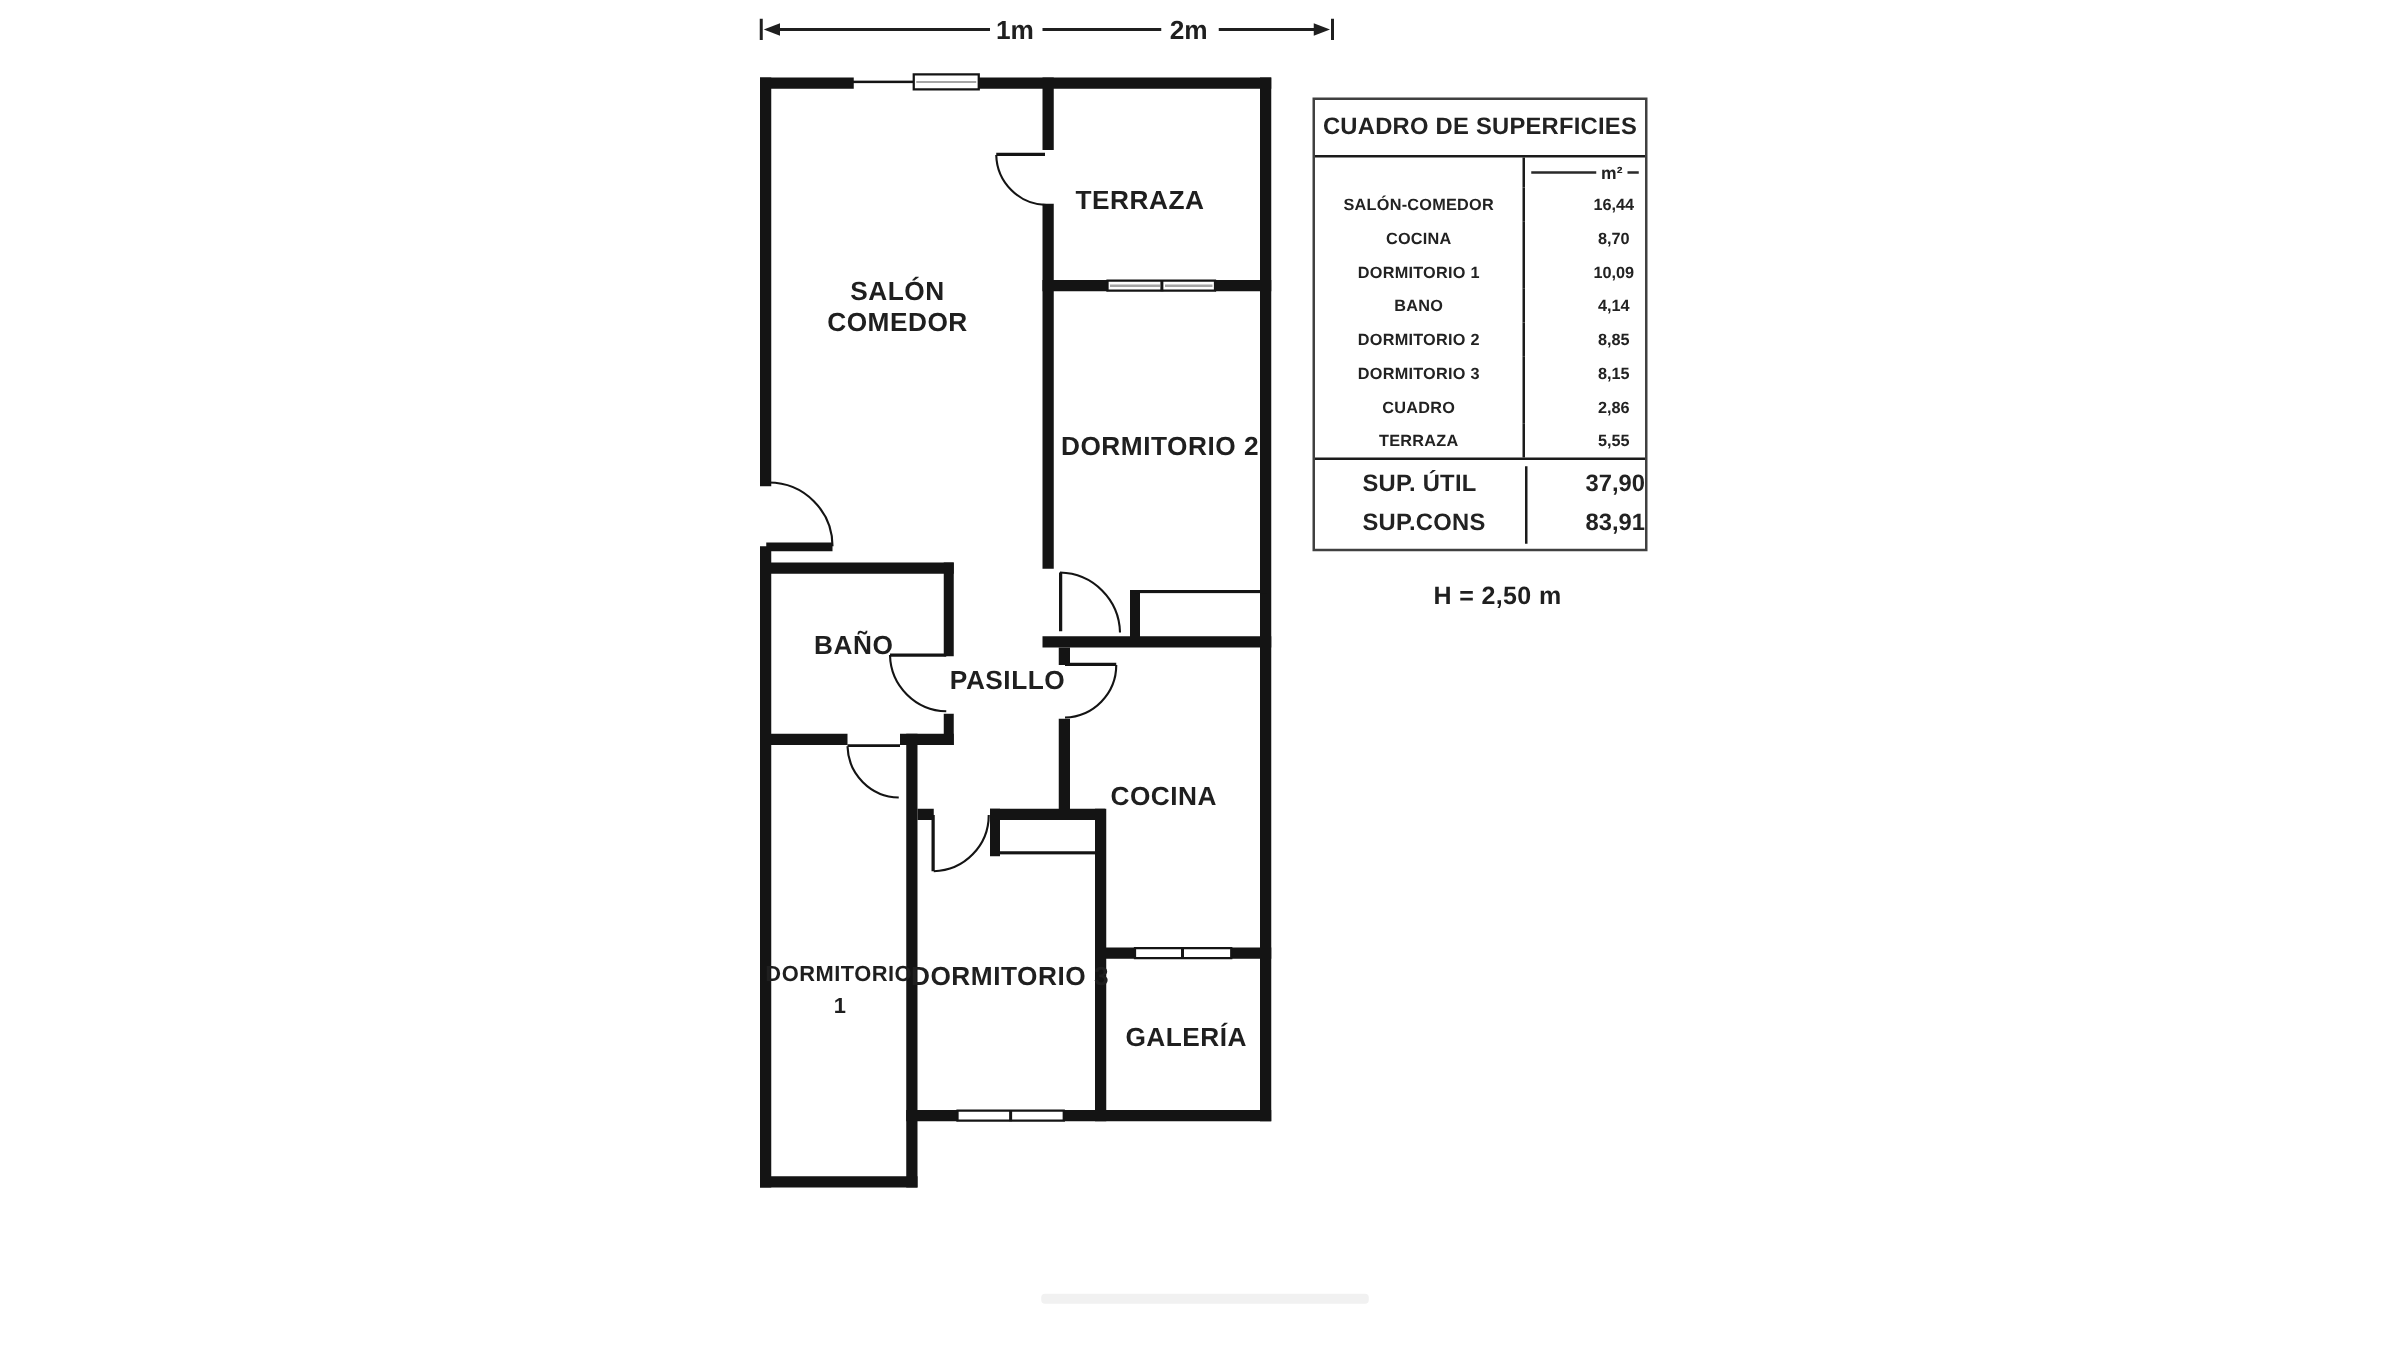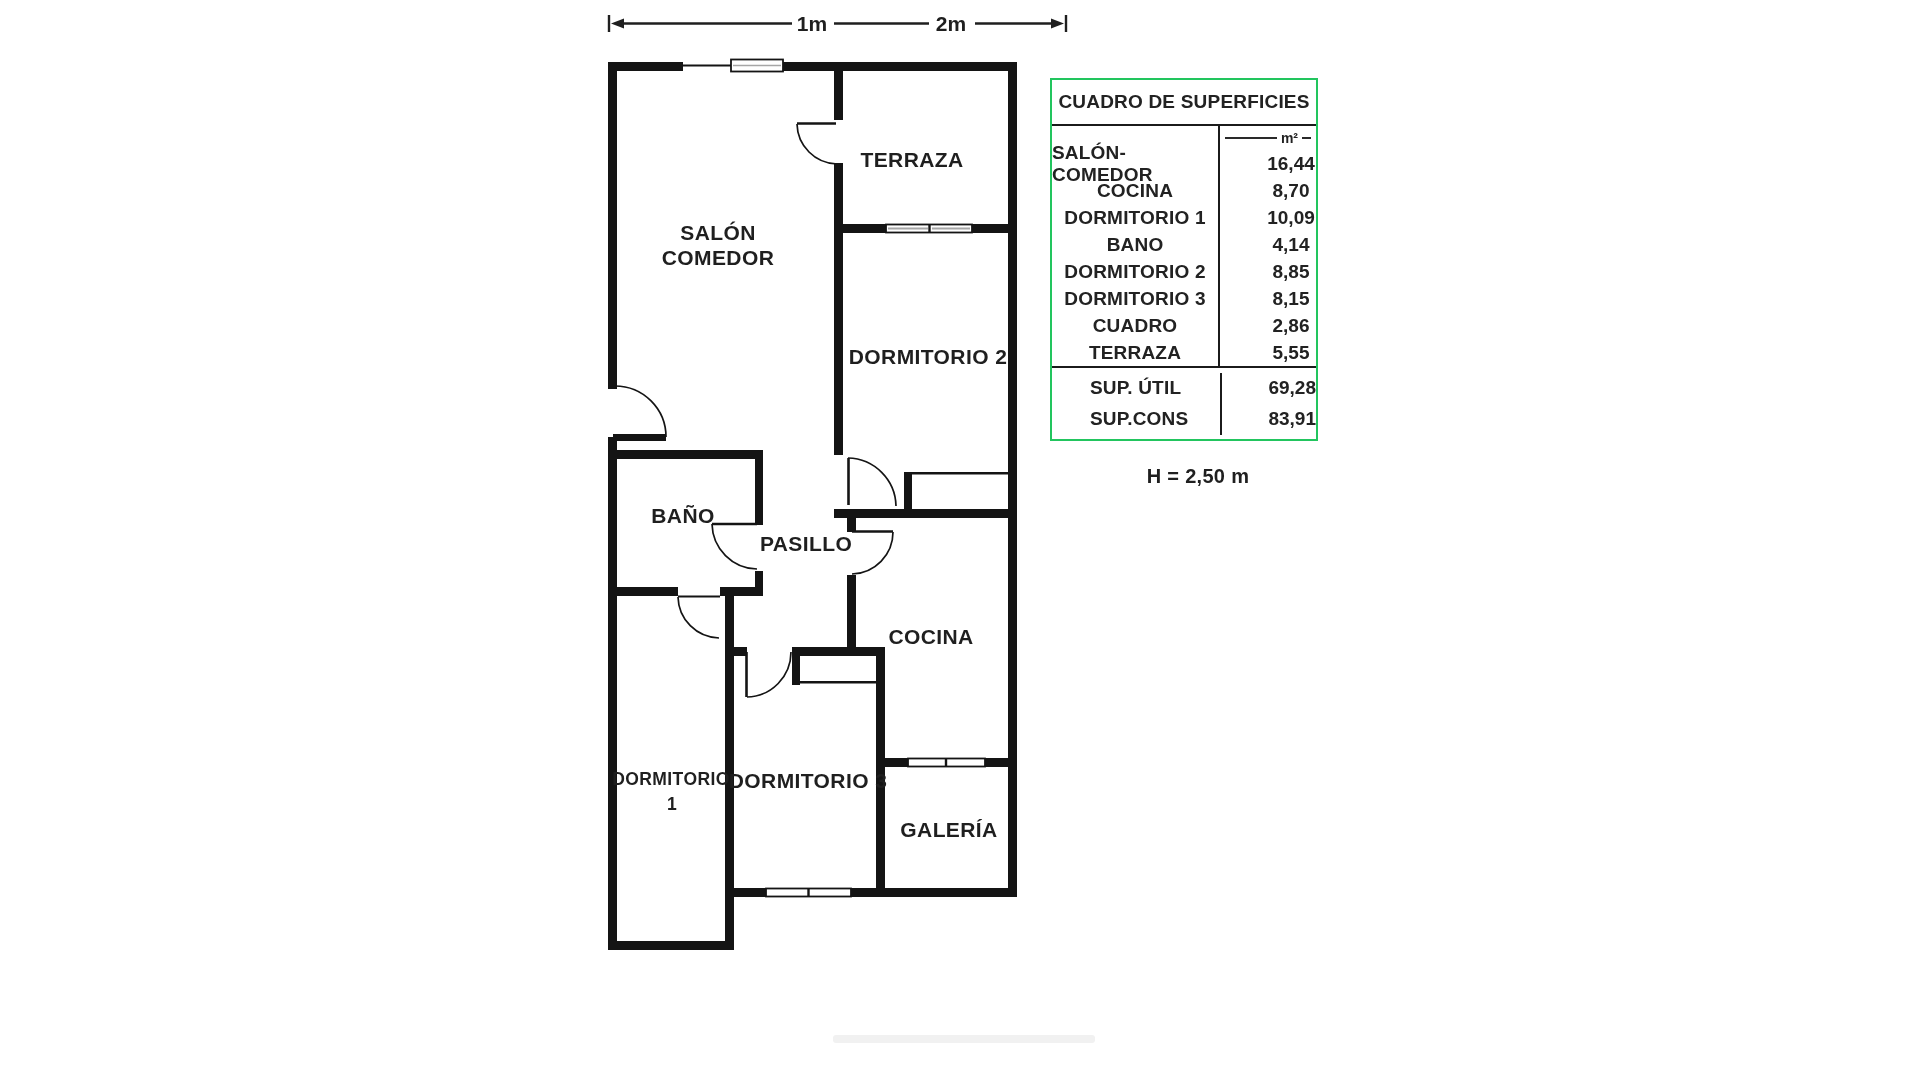--- a/index.html
+++ b/index.html
@@ -5,31 +5,31 @@
   html,body{margin:0;padding:0;background:#ffffff;width:1920px;height:1080px;overflow:hidden;
             font-family:"Liberation Sans", sans-serif;}
   .canvas{position:relative;width:1780px;height:1080px;background:#ffffff;}
   svg.plan{position:absolute;left:0;top:0;}
   .room-label{font-family:"Liberation Sans",sans-serif;font-weight:bold;fill:#1f1f1f;letter-spacing:.4px;}
   .scale-label{font-family:"Liberation Sans",sans-serif;font-weight:bold;fill:#1f1f1f;}
   .hnote{font-family:"Liberation Sans",sans-serif;font-weight:bold;fill:#1f1f1f;letter-spacing:.3px;}
 
   
   .surf-table{position:absolute;left:1050px;top:78px;width:268px;height:363px;
-              border:2px solid #22c55e;box-sizing:border-box;background:#fff;
+              border:2px solid #404040;box-sizing:border-box;background:#fff;
               display:flex;flex-direction:column;color:#222;}
   .t-title{height:44px;flex:0 0 44px;display:flex;align-items:center;justify-content:center;
            border-bottom:2px solid #1b1b1b;font-size:19px;font-weight:bold;letter-spacing:.2px;}
   .t-unit{height:24px;flex:0 0 24px;display:flex;}
   .t-unit-spacer{width:166px;}
   .t-unit-val{flex:1;border-left:2px solid #1b1b1b;display:flex;align-items:center;padding:0 5px;}
   .t-unit-val .uline{flex:1;height:2px;background:#2a2a2a;}
   .t-unit-val .uline-short{width:9px;flex:0 0 9px;height:2px;background:#2a2a2a;}
   .t-unit-val .utext{font-size:14px;font-weight:bold;padding:0 4px;}
-  .t-row{height:27px;flex:0 0 27px;display:flex;font-size:19px;font-weight:bold;}
+  .t-row{height:27px;flex:0 0 27px;display:flex;font-size:13px;font-weight:bold;}
   .t-cell-label{width:166px;display:flex;align-items:center;justify-content:center;letter-spacing:.2px;}
   .t-cell-val{flex:1;border-left:2px solid #1b1b1b;display:flex;align-items:center;justify-content:center;padding-left:46px;}
   .t-totals{flex:1;border-top:2px solid #1b1b1b;display:flex;flex-direction:column;justify-content:center;}
   .t-row.total{height:31px;flex:0 0 31px;font-size:19px;}
   .t-row.total .t-cell-label{justify-content:flex-start;padding-left:38px;width:140px;}
 
   .watermark{position:absolute;left:833px;top:1035px;width:262px;height:8px;background:#f1f1f1;border-radius:3px;}
 </style>
 </head>
 <body>
@@ -197,21 +197,21 @@
       <div class="t-cell-val">2,86</div>
     </div>
     <div class="t-row">
       <div class="t-cell-label">TERRAZA</div>
       <div class="t-cell-val">5,55</div>
     </div>
 
     <div class="t-totals">
       <div class="t-row total">
         <div class="t-cell-label">SUP. ÚTIL</div>
-        <div class="t-cell-val">69,28</div>
+        <div class="t-cell-val">37,90</div>
       </div>
       <div class="t-row total">
         <div class="t-cell-label">SUP.CONS</div>
         <div class="t-cell-val">83,91</div>
       </div>
     </div>
   </div>
 
   <div class="watermark"></div>
 </div>

